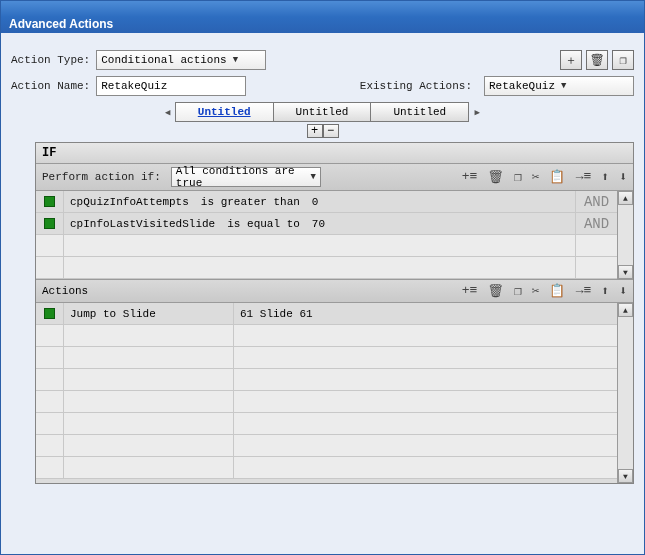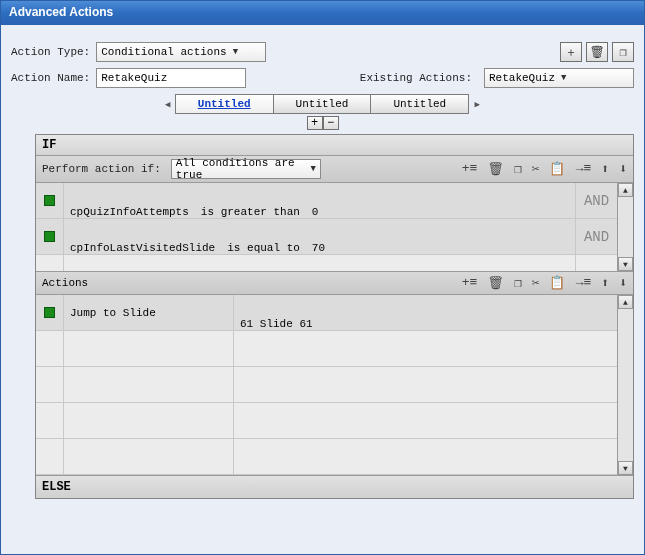--- a/index.html
+++ b/index.html
@@ -9,21 +9,21 @@
   background: #fff;
   width: 645px;
   height: 555px;
   overflow: hidden;
 }
 .window { width: 645px; height: 555px; border: 1px solid #2b5fa8; background: #e9eef7; }
 .titlebar {
   height: 24px;
   background: linear-gradient(to bottom, #4d8cd6 0%, #2d6dc0 50%, #2a62b3 100%);
   color: #fff;
-  padding: 4px 8px;
+  padding: 16px 8px;
   font-weight: bold;
   font-size: 12px;
 }
 .content { padding: 17px 10px; font-family: Liberation Mono, monospace; }
 .row { display: flex; align-items: center; margin-bottom: 6px; }
 .label { margin-right: 6px; color: #222; }
 .select, .input {
   background: linear-gradient(#fff,#ececec);
   border: 1px solid #8a8a8a;
   height: 20px;
@@ -78,22 +78,22 @@
   padding: 3px 6px;
   display: flex;
   align-items: center;
 }
 .tool-icons { margin-left: auto; display:flex; gap:10px; color:#444; }
 .tool-icons span { cursor:pointer; font-size:13px; }
 .gridbody { overflow: hidden; }
 .grow {
   display: flex;
   border-bottom: 1px solid #c8c8c8;
-  height: 36px;
-  align-items: flex-end;
+  height: 22px;
+  align-items: center;
 }
 .grow.alt { background: #ececec; }
 .cell-mark { width: 28px; display:flex; justify-content:center; align-items:center; border-right:1px solid #c8c8c8; height:100%;}
 .greensq { width:11px; height:11px; background:#1a8a1a; border:1px solid #0c5a0c;}
 .cell-main { flex:1; padding-left:6px; display:flex; gap:12px; align-items:center;}
 .cell-and { width:42px; border-left:1px solid #c8c8c8; height:100%; display:flex;align-items:center;justify-content:center; color:#888; font-size:14px;}
 .gridwrap { display:flex; }
 .gridbody { flex:1; }
 .vsb { width:16px; background:#e4e4e4; border-left:1px solid #9a9a9a; display:flex; flex-direction:column;}
 .vsb .arrow { height:14px; background:linear-gradient(#f4f4f4,#d4d4d4); border:1px solid #989898; display:flex;align-items:center;justify-content:center; font-size:8px; color:#333;}
@@ -280,17 +280,16 @@
               <div class="cell-target"></div>
             </div>
         </div>
         <div class="vsb">
           <div class="arrow">▲</div>
           <div class="track"></div>
           <div class="arrow">▼</div>
         </div>
       </div>
 
-      <div class="else-bar">ELSE</div>
     </div>
   </div>
 
 </div>
 
 </body></html>

